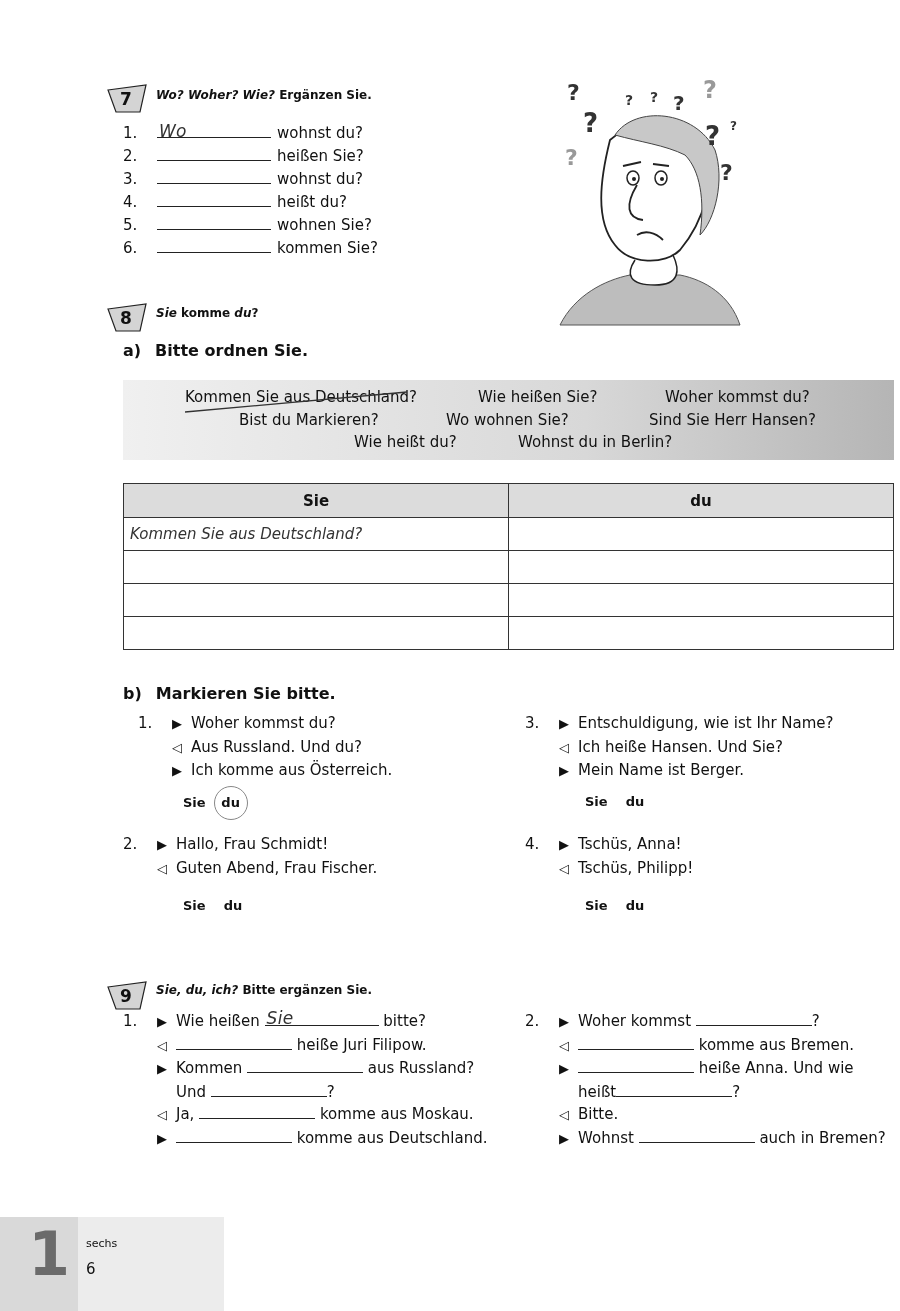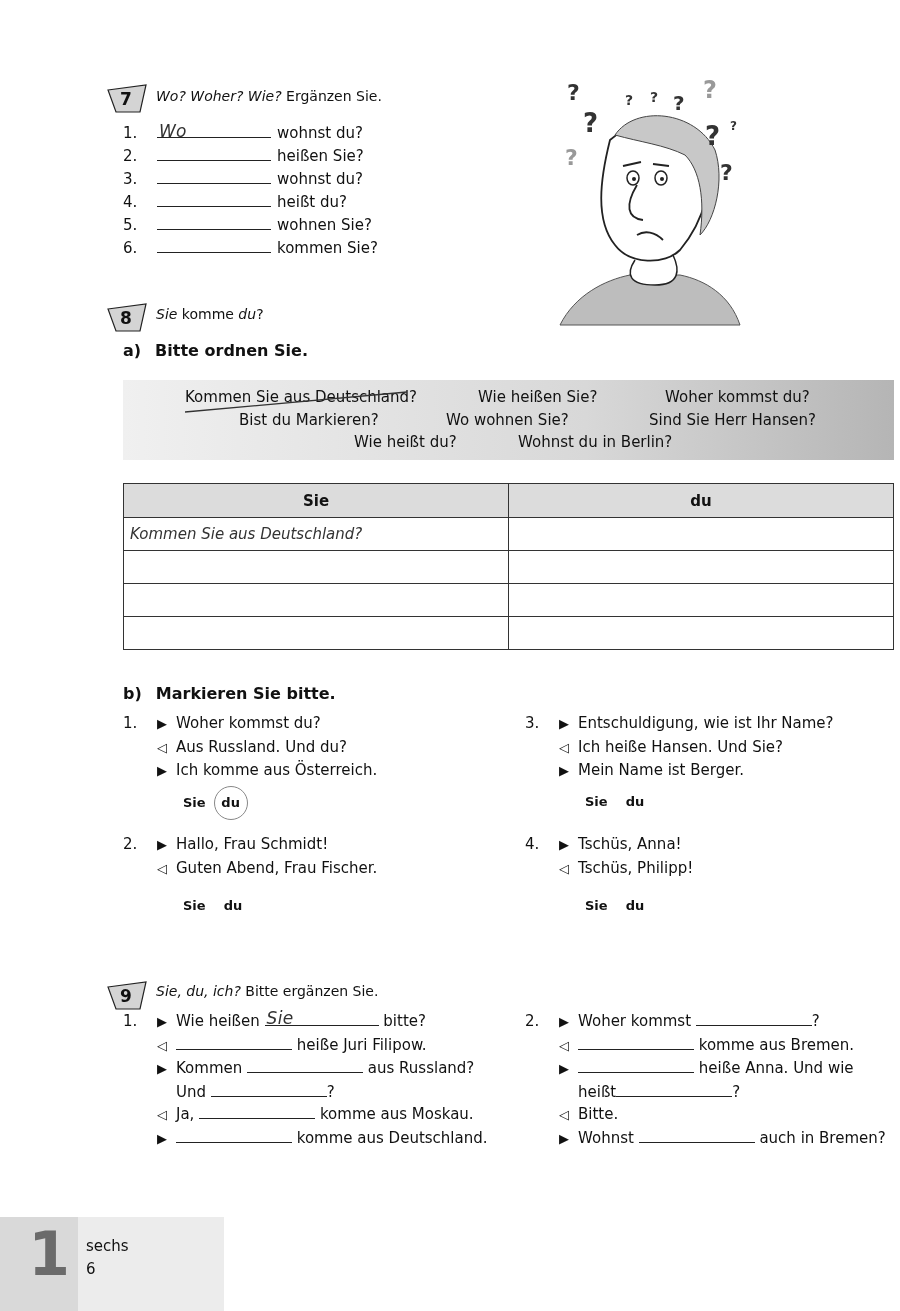--- a/index.html
+++ b/index.html
@@ -1,21 +1,21 @@
 <!DOCTYPE html>
 <html><head>
 <meta charset="utf-8">
 <style>
   html, body { margin:0; padding:0; }
   body { width:900px; height:1311px; position:relative; background:#ffffff; color:#111; font-family:"DejaVu Sans", sans-serif; overflow:hidden; }
   .abs { position:absolute; }
   .badge { position:absolute; width:44px; height:30px; }
   .badge svg { display:block; }
   .badge .num { position:absolute; left:0; top:0; width:40px; height:30px; text-align:center; line-height:30px; font-weight:bold; font-size:17px; }
-  .ex-title { position:absolute; font-size:14px; font-weight:normal; }
+  .ex-title { position:absolute; font-size:12px; font-weight:bold; }
   .ex-title i { font-style:italic; }
   .row { position:absolute; font-size:15px; white-space:nowrap; }
   .num-col { display:inline-block; width:34px; }
   .blank { display:inline-block; width:114px; border-bottom:1px solid #222; height:14px; vertical-align:baseline; position:relative; margin-right:6px; }
   .hand { font-family:"DejaVu Sans", sans-serif; font-style:italic; font-weight:200; font-size:17px; color:#333; position:absolute; left:2px; bottom:-4px; letter-spacing:0.3px; }
   .sub-title { position:absolute; font-size:16px; font-weight:bold; }
   .phrase-box { position:absolute; left:123px; top:380px; width:771px; height:80px; background:linear-gradient(to right,#f0f0f0 0%, #d8d8d8 60%, #b5b5b5 100%); }
   .phrase { position:absolute; font-size:15px; white-space:nowrap; }
   table.st { position:absolute; left:123px; top:483px; width:771px; border-collapse:collapse; }
   table.st td, table.st th { border:1.5px solid #333; height:32px; padding:0 6px; font-size:15px; }
@@ -125,21 +125,21 @@
   <tr>
     <td></td>
     <td></td>
   </tr>
 </tbody>
   </table>
 
 <div class="sub-title" style="left:123px;top:684px;"><span>b)</span><span style="display:inline-block;width:14px"></span><span>Markieren Sie bitte.</span></div>
 
 <div id="ex8b">
-    <div class="dlg" style="left: 123px; top: 712px;">
+    <div class="dlg" style="left: 138px; top: 712px;">
       <div><span class="num-col">1.</span><span class="sym">▶</span><span>Woher kommst du?</span></div>
       <div><span class="num-col"></span><span class="sym">◁</span><span>Aus Russland. Und du?</span></div>
       <div><span class="num-col"></span><span class="sym">▶</span><span>Ich komme aus Österreich.</span></div>
     </div>
     <div class="choice" style="left: 183px; top: 786px; line-height: 32px;"><span class="" style="display:inline-block;margin-left:0">Sie</span><span class="circled" style="">du</span></div>
     <div class="dlg" style="left: 123px; top: 833px;">
       <div><span class="num-col">2.</span><span class="sym">▶</span><span>Hallo, Frau Schmidt!</span></div>
       <div><span class="num-col"></span><span class="sym">◁</span><span>Guten Abend, Frau Fischer.</span></div>
     </div>
     <div class="choice" style="left: 183px; top: 890px; line-height: 32px;"><span class="" style="display:inline-block;margin-left:0">Sie</span><span class="" style="display:inline-block;margin-left:18px">du</span></div>
@@ -179,15 +179,15 @@
   <div><span class="num-col"></span><span class="sym">▶</span><span class="fill"></span> <span>heiße Anna. Und wie</span></div>
   <div><span class="num-col"></span><span class="sym"></span><span>heißt</span><span class="fill"></span><span>?</span></div>
   <div><span class="num-col"></span><span class="sym">◁</span><span>Bitte.</span></div>
   <div><span class="num-col"></span><span class="sym">▶</span><span>Wohnst</span> <span class="fill"></span> <span>auch in Bremen?</span></div>
 </div>
 
 <div class="footer-num">
     <span>1</span>
   </div>
 <div class="footer-text">
-  <div class="abs" style="left:8px;top:20px;font-size:15px;">sechs</div>
+  <div class="abs" style="left:8px;top:20px;font-size:11px;">sechs</div>
   <div class="abs" style="left:8px;top:43px;font-size:15px;">6</div>
 </div>
 
 </body></html>

